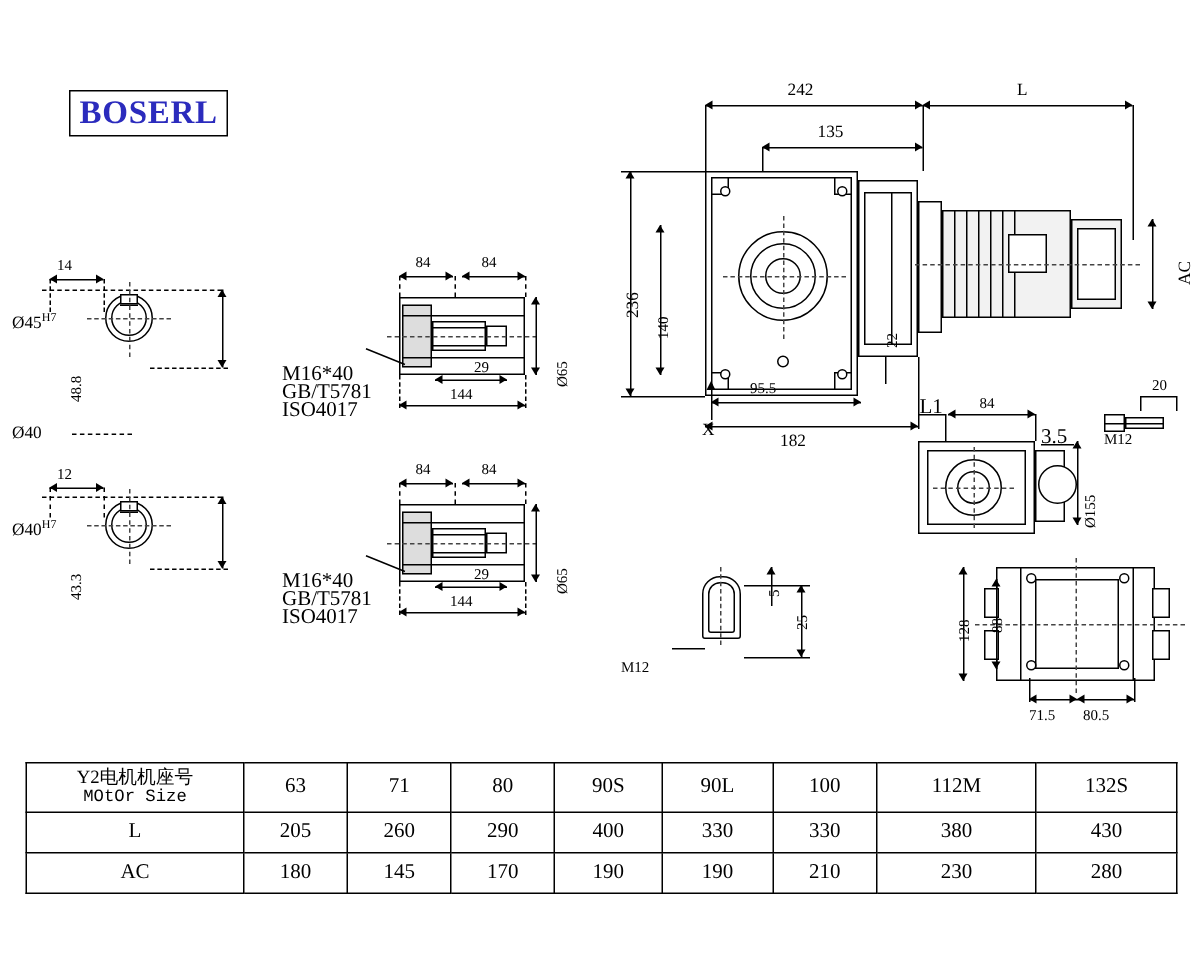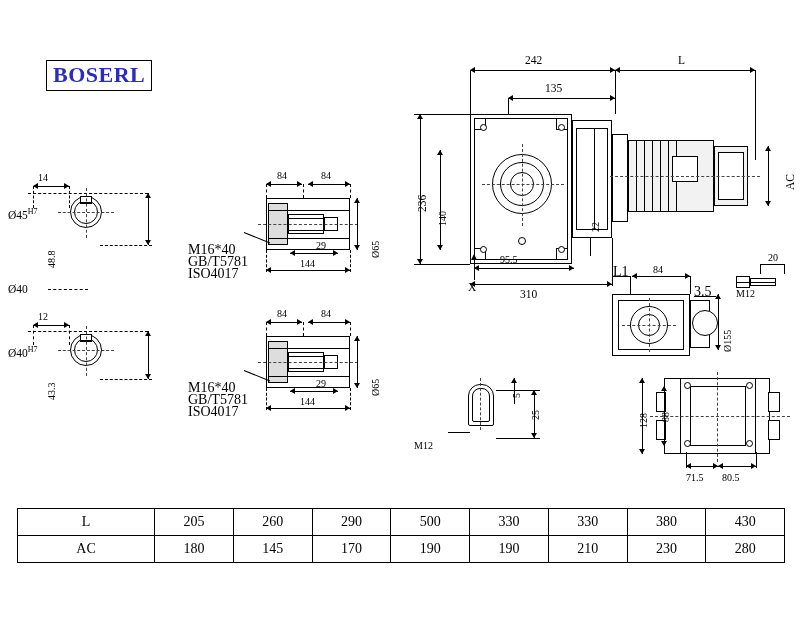--- a/index.html
+++ b/index.html
@@ -322,21 +322,21 @@
     <div class="lbl" style="left:468px; top:281px;">X</div>
 
     <div class="ln hl" style="left:474px; top:268px; width:100px;"></div>
     <div class="tick" style="left:474px; top:265px; border-width:3px 5px 3px 0; border-color:transparent #000 transparent transparent;"></div>
     <div class="tick" style="left:569px; top:265px; border-width:3px 0 3px 5px; border-color:transparent transparent transparent #000;"></div>
     <div class="lbl lbl-s" style="left:500px; top:254px;">95.5</div>
 
     <div class="ln hl" style="left:470px; top:284px; width:142px;"></div>
     <div class="tick" style="left:470px; top:281px; border-width:3px 5px 3px 0; border-color:transparent #000 transparent transparent;"></div>
     <div class="tick" style="left:607px; top:281px; border-width:3px 0 3px 5px; border-color:transparent transparent transparent #000;"></div>
-    <div class="lbl" style="left:520px; top:288px;">310</div>
+    <div class="lbl" style="left:520px; top:288px;">182</div>
     <div class="ln vl" style="left:612px; top:238px; height:48px;"></div>
   </div>
 
   <div>
 
     <div class="ln hl" style="left:612px; top:276px; width:18px;"></div>
     <div class="lbl lbl-xs" style="left:613px; top:264px;">L1</div>
     <div class="ln hl" style="left:632px; top:276px; width:58px;"></div>
     <div class="tick" style="left:632px; top:273px; border-width:3px 5px 3px 0; border-color:transparent #000 transparent transparent;"></div>
     <div class="tick" style="left:685px; top:273px; border-width:3px 0 3px 5px; border-color:transparent transparent transparent #000;"></div>
@@ -428,25 +428,39 @@
     <div class="tick" style="left:751px; top:463px; border-width:3px 0 3px 5px; border-color:transparent transparent transparent #000;"></div>
     <div class="lbl lbl-s" style="left:722px; top:472px;">80.5</div>
     <div class="ln vl" style="left:686px; top:452px; height:16px;"></div>
     <div class="ln vl" style="left:756px; top:452px; height:16px;"></div>
   </div>
 
   <div class="table-wrap">
     <table class="specs">
       <tbody>
         <tr>
+          <td class="head-cell">
+            <div class="hdr-cn">Y2电机机座号</div>
+            <div class="hdr-en">MOtOr Size</div>
+          </td>
+          <td>63</td>
+          <td>71</td>
+          <td>80</td>
+          <td>90S</td>
+          <td>90L</td>
+          <td>100</td>
+          <td>112M</td>
+          <td>132S</td>
+        </tr>
+        <tr>
           <td class="rowlab">L</td>
           <td>205</td>
           <td>260</td>
           <td>290</td>
-          <td>500</td>
+          <td>400</td>
           <td>330</td>
           <td>330</td>
           <td>380</td>
           <td>430</td>
         </tr>
         <tr>
           <td class="rowlab">AC</td>
           <td>180</td>
           <td>145</td>
           <td>170</td>

